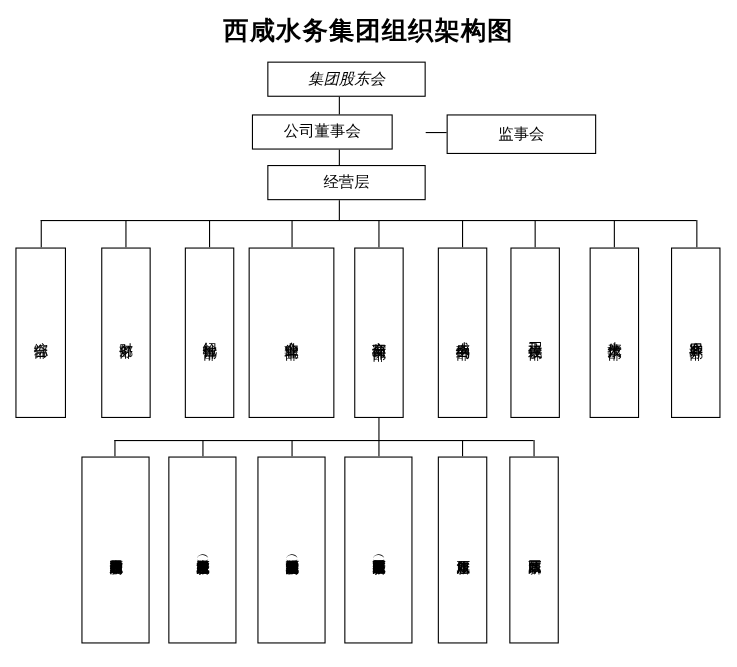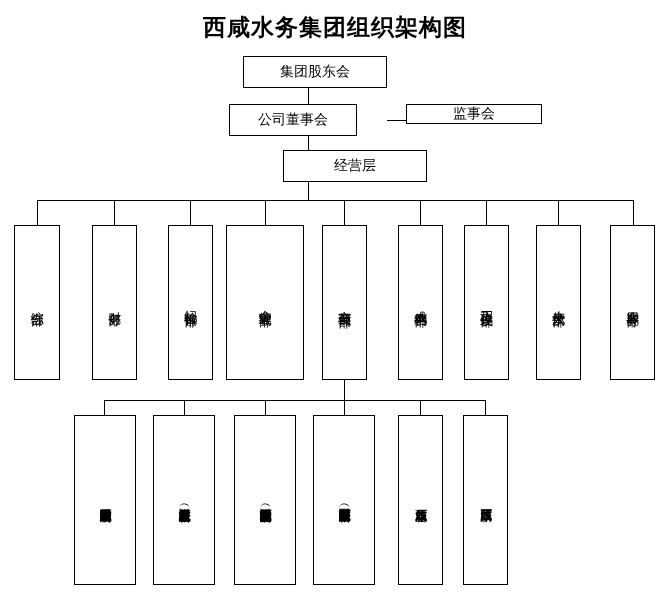--- a/index.html
+++ b/index.html
@@ -67,33 +67,33 @@
   .line.h { height: 1px; }
   .line.v { width: 1px; }
 </style>
 </head>
 <body>
 
 <div id="chart-root">
 
   <div id="title">西咸水务集团组织架构图</div>
 
-  <div class="node horiz" style="left:243px; top:56px; width:144px; height:32px;">
+  <div class="node horiz" style="left:243px; top:56px; width:144px; height:32px;font-style:italic;">
     <span>集团股东会</span>
   </div>
 
   <div class="node horiz" style="left:229px; top:104px; width:128px; height:32px;">
     <span>公司董事会</span>
   </div>
 
-  <div class="node horiz" style="left:406px; top:104px; width:136px; height:20px;">
+  <div class="node horiz" style="left:406px; top:104px; width:136px; height:36px;">
     <span>监事会</span>
   </div>
 
-  <div class="node horiz" style="left:243px; top:150px; width:144px; height:32px;margin-left:40px;">
+  <div class="node horiz" style="left:243px; top:150px; width:144px; height:32px;">
     <span>经营层</span>
   </div>
 
   <div class="line v" style="left:308px; top:88px; height:16px;"></div>
 
   <div class="line h" style="left:387px; top:120px; width:19px;"></div>
 
   <div class="line v" style="left:308px; top:136px; height:14px;"></div>
 
   <div class="line v" style="left:308px; top:182px; height:18px;"></div>

